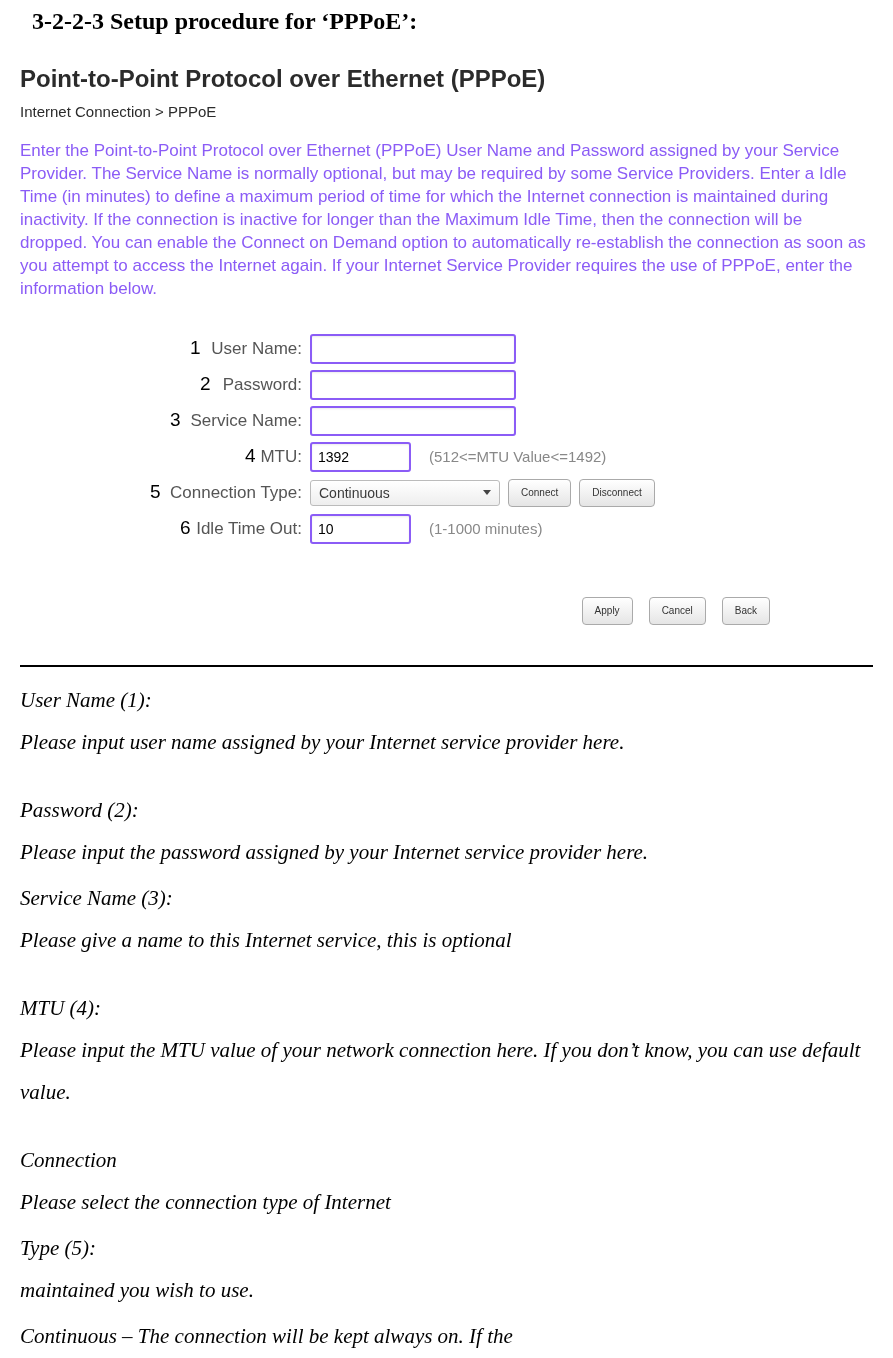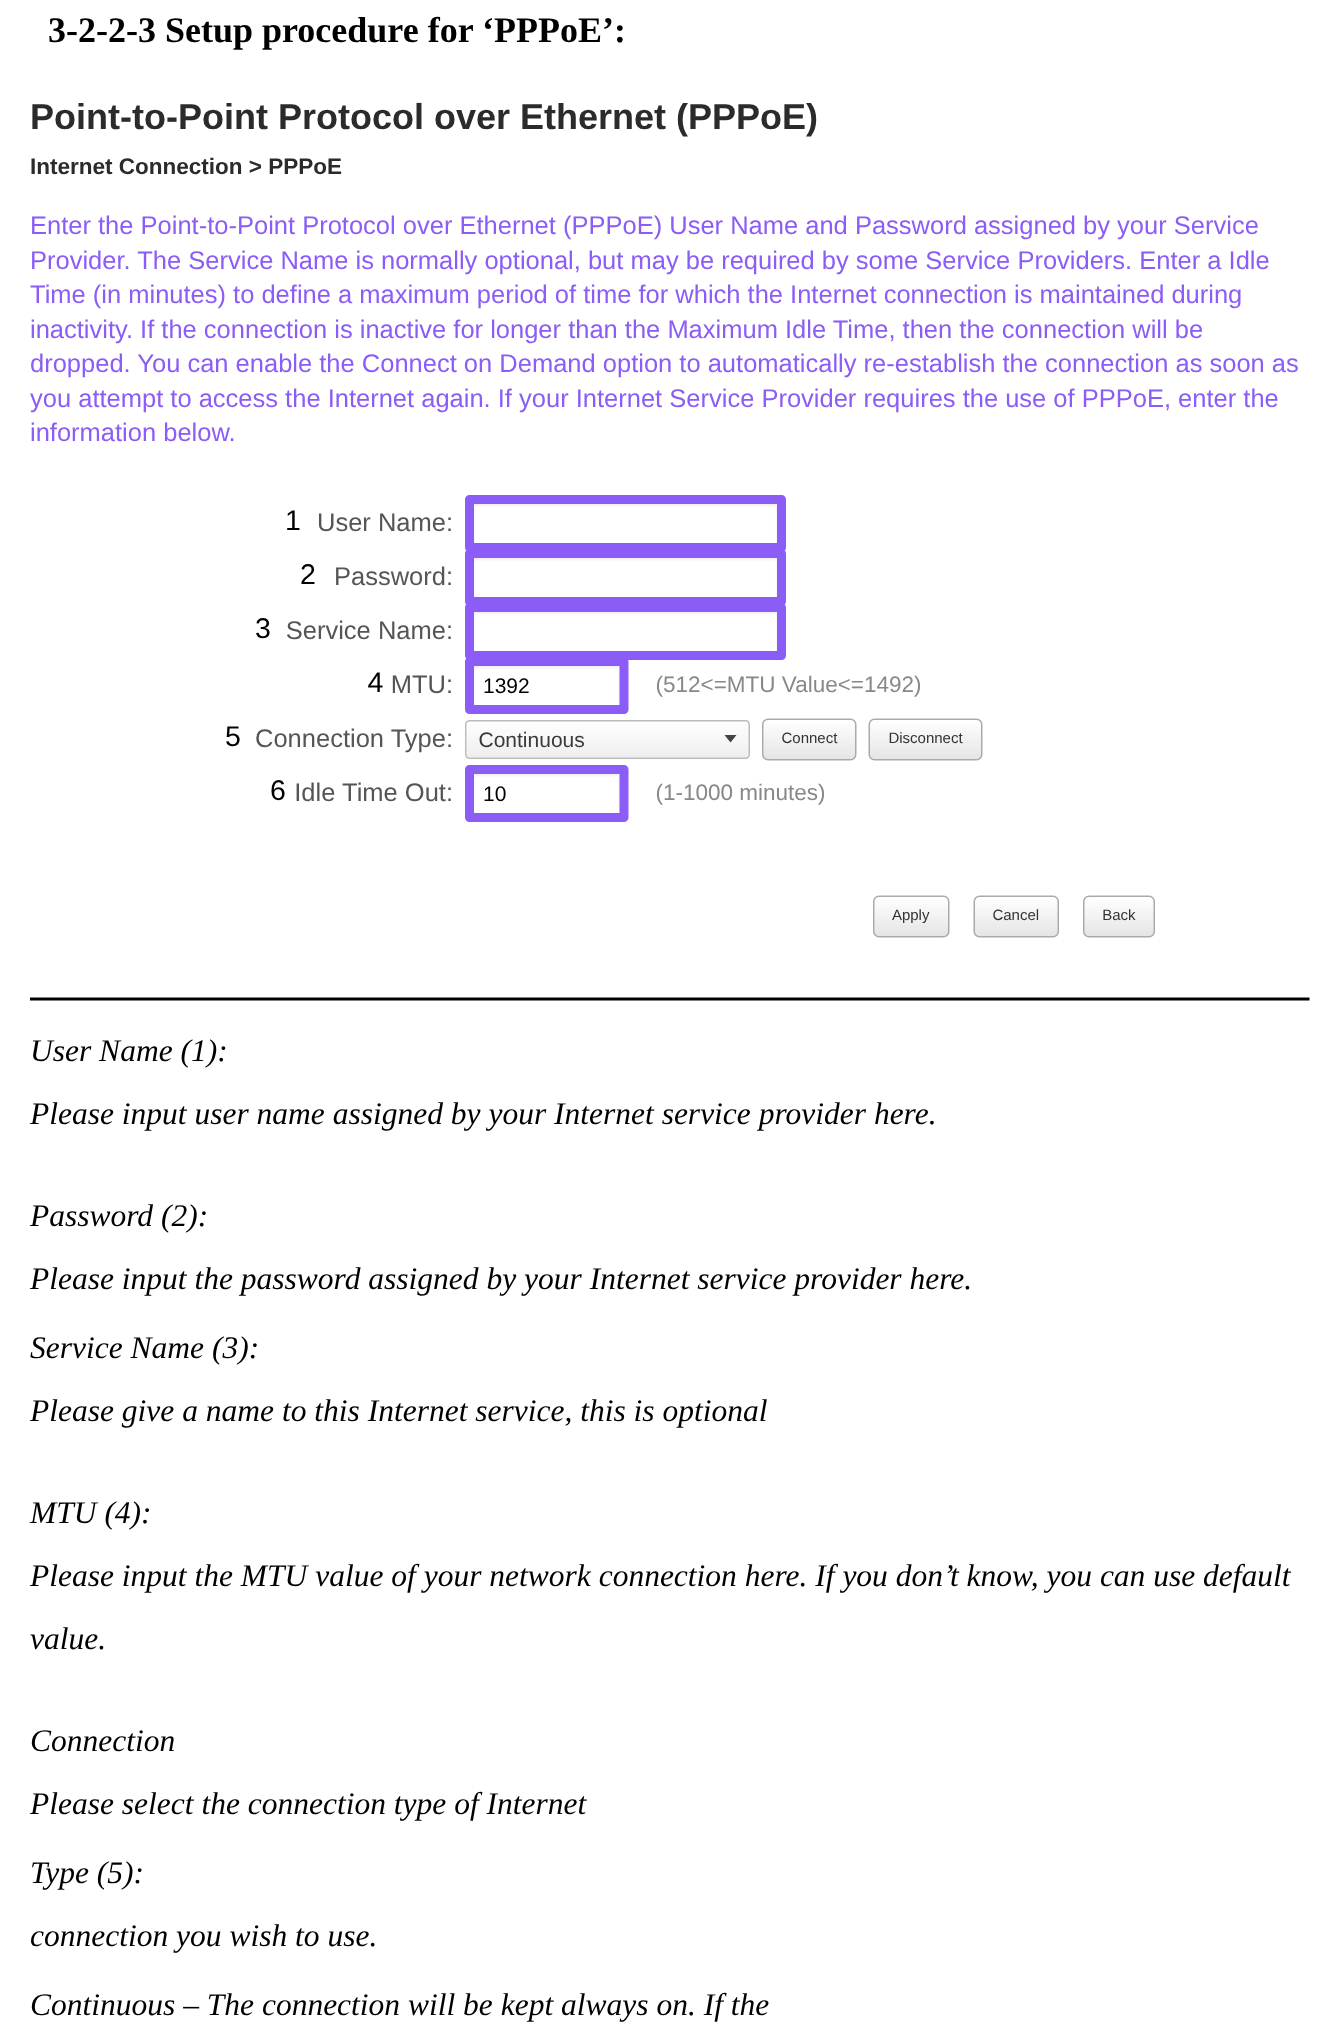--- a/index.html
+++ b/index.html
@@ -24,21 +24,21 @@
       margin-bottom: 40px;
     }
     .ui-title {
       font-size: 24px;
       font-weight: bold;
       color: #2b2b2b;
       margin: 0 0 8px 0;
     }
     .ui-breadcrumb {
       font-size: 15px;
-      font-weight: bold;
+      font-weight: normal;
       color: #2b2b2b;
       margin: 10px 0 20px 0;
     }
     .ui-paragraph {
       font-size: 17px;
       color: #8b5cf6;
       line-height: 1.35;
       margin: 8px 0 30px 0;
     }
     .form-area {
@@ -61,21 +61,21 @@
     .form-label {
       width: 290px;
       text-align: right;
       padding-right: 8px;
       color: #555;
       font-size: 17px;
       box-sizing: border-box;
     }
     .text-input {
       height: 22px;
-      border: 6px solid #8b5cf6;
+      border: 2px solid #8b5cf6;
       border-radius: 3px;
       padding: 2px 6px;
       font-size: 14px;
       font-family: Arial, sans-serif;
       box-shadow: inset 0 1px 2px rgba(0,0,0,0.08);
     }
     .w-short { width: 190px; }
     .w-tiny  { width: 85px; }
     .hint {
       color: #888;
@@ -240,21 +240,21 @@
     <div class="desc-term">MTU (4):</div>
     <div class="desc-text">Please input the MTU value of your network connection here. If you don’t know, you can use default value.</div>
   </div>
   <div class="spacer"></div>
   <div class="desc-row">
     <div class="desc-term">Connection</div>
     <div class="desc-text">Please select the connection type of Internet</div>
   </div>
   <div class="desc-row">
     <div class="desc-term">Type (5):</div>
-    <div class="desc-text">connection you wish to use.</div>
+    <div class="desc-text">maintained you wish to use.</div>
   </div>
   <div class="desc-row">
     <div class="desc-term"></div>
     <div class="desc-text">Continuous – The connection will be kept always on. If the</div>
   </div>
 </div>
 
 <div class="page-num">71</div>
 
 </body></html>

